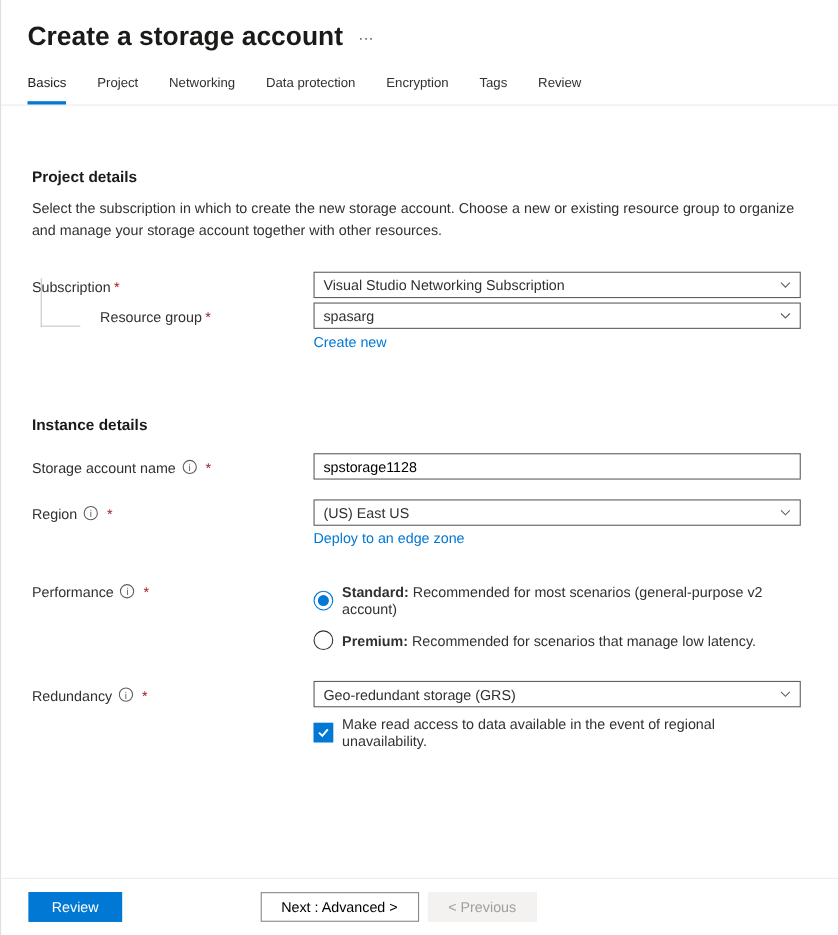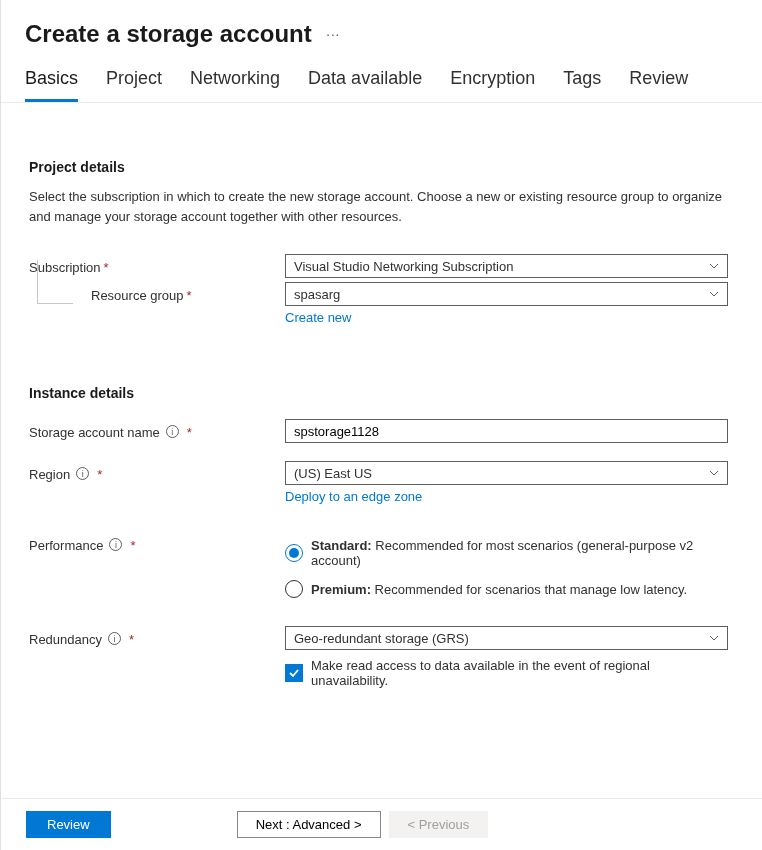--- a/index.html
+++ b/index.html
@@ -2,21 +2,21 @@
 <html><head>
   <meta charset="utf-8">
   <style>
     * { box-sizing: border-box; margin: 0; padding: 0; }
     body { font-family: "Segoe UI", Arial, sans-serif; font-size: 13px; color: #323130; background: #fff; }
     .page { width: 762px; border-left: 1px solid #e1dfdd; min-height: 850px; position: relative; padding-bottom: 70px; }
     .header { padding: 20px 0 16px 24px; display: flex; align-items: center; }
     .header h1 { font-size: 24px; font-weight: 600; color: #1b1a19; }
     .ellipsis { margin-left: 14px; color: #605e5c; font-size: 14px; }
     .tabs { display: flex; padding: 0 24px; border-bottom: 1px solid #edebe9; gap: 28px; }
-    .tab { padding: 4px 0 10px 0; font-size: 18px; color: #323130; cursor: pointer; border-bottom: 2px solid transparent; }
+    .tab { padding: 4px 0 10px 0; font-size: 12px; color: #323130; cursor: pointer; border-bottom: 2px solid transparent; }
     .tab.active { border-bottom: 3px solid #0078d4; color: #1b1a19; }
     .content { padding: 0 34px 24px 28px; }
     .section-title { font-size: 14px; font-weight: 700; color: #1b1a19; margin-top: 56px; margin-bottom: 12px; }
     .section-desc { font-size: 13px; color: #323130; line-height: 1.5; margin-bottom: 24px; }
     .field-row { display: flex; padding: 4px 0; min-height: 32px; }
     .field-label { flex: 0 0 256px; padding-top: 6px; font-size: 13px; color: #323130; display: flex; align-items: flex-start; }
     .field-value { flex: 1; }
     .req { color: #a4262c; margin-left: 3px; }
     .info-icon { display: inline-block; width: 13px; height: 13px; border: 1px solid #605e5c; border-radius: 50%; font-size: 9px; line-height: 12px; text-align: center; color: #605e5c; margin-left: 6px; vertical-align: 0; font-style: normal; }
     .dropdown { width: 100%; border: 1px solid #605e5c; padding: 5px 28px 5px 8px; font-size: 13px; background: #fff; position: relative; cursor: pointer; height: 24px; line-height: 13px; }
@@ -53,21 +53,21 @@
 <div class="page">
   <div class="header">
     <h1>Create a storage account</h1>
     <span class="ellipsis">···</span>
   </div>
 
   <div class="tabs">
     <div class="tab active">Basics</div>
     <div class="tab">Project</div>
     <div class="tab">Networking</div>
-    <div class="tab">Data available</div>
+    <div class="tab">Data protection</div>
     <div class="tab">Encryption</div>
     <div class="tab">Tags</div>
     <div class="tab">Review</div>
   </div>
 
   <div class="content">
     <div class="section-title">Project details</div>
     <div class="section-desc">Select the subscription in which to create the new storage account. Choose a new or existing resource group to organize and manage your storage account together with other resources.</div>
 
     <div class="field-row">

